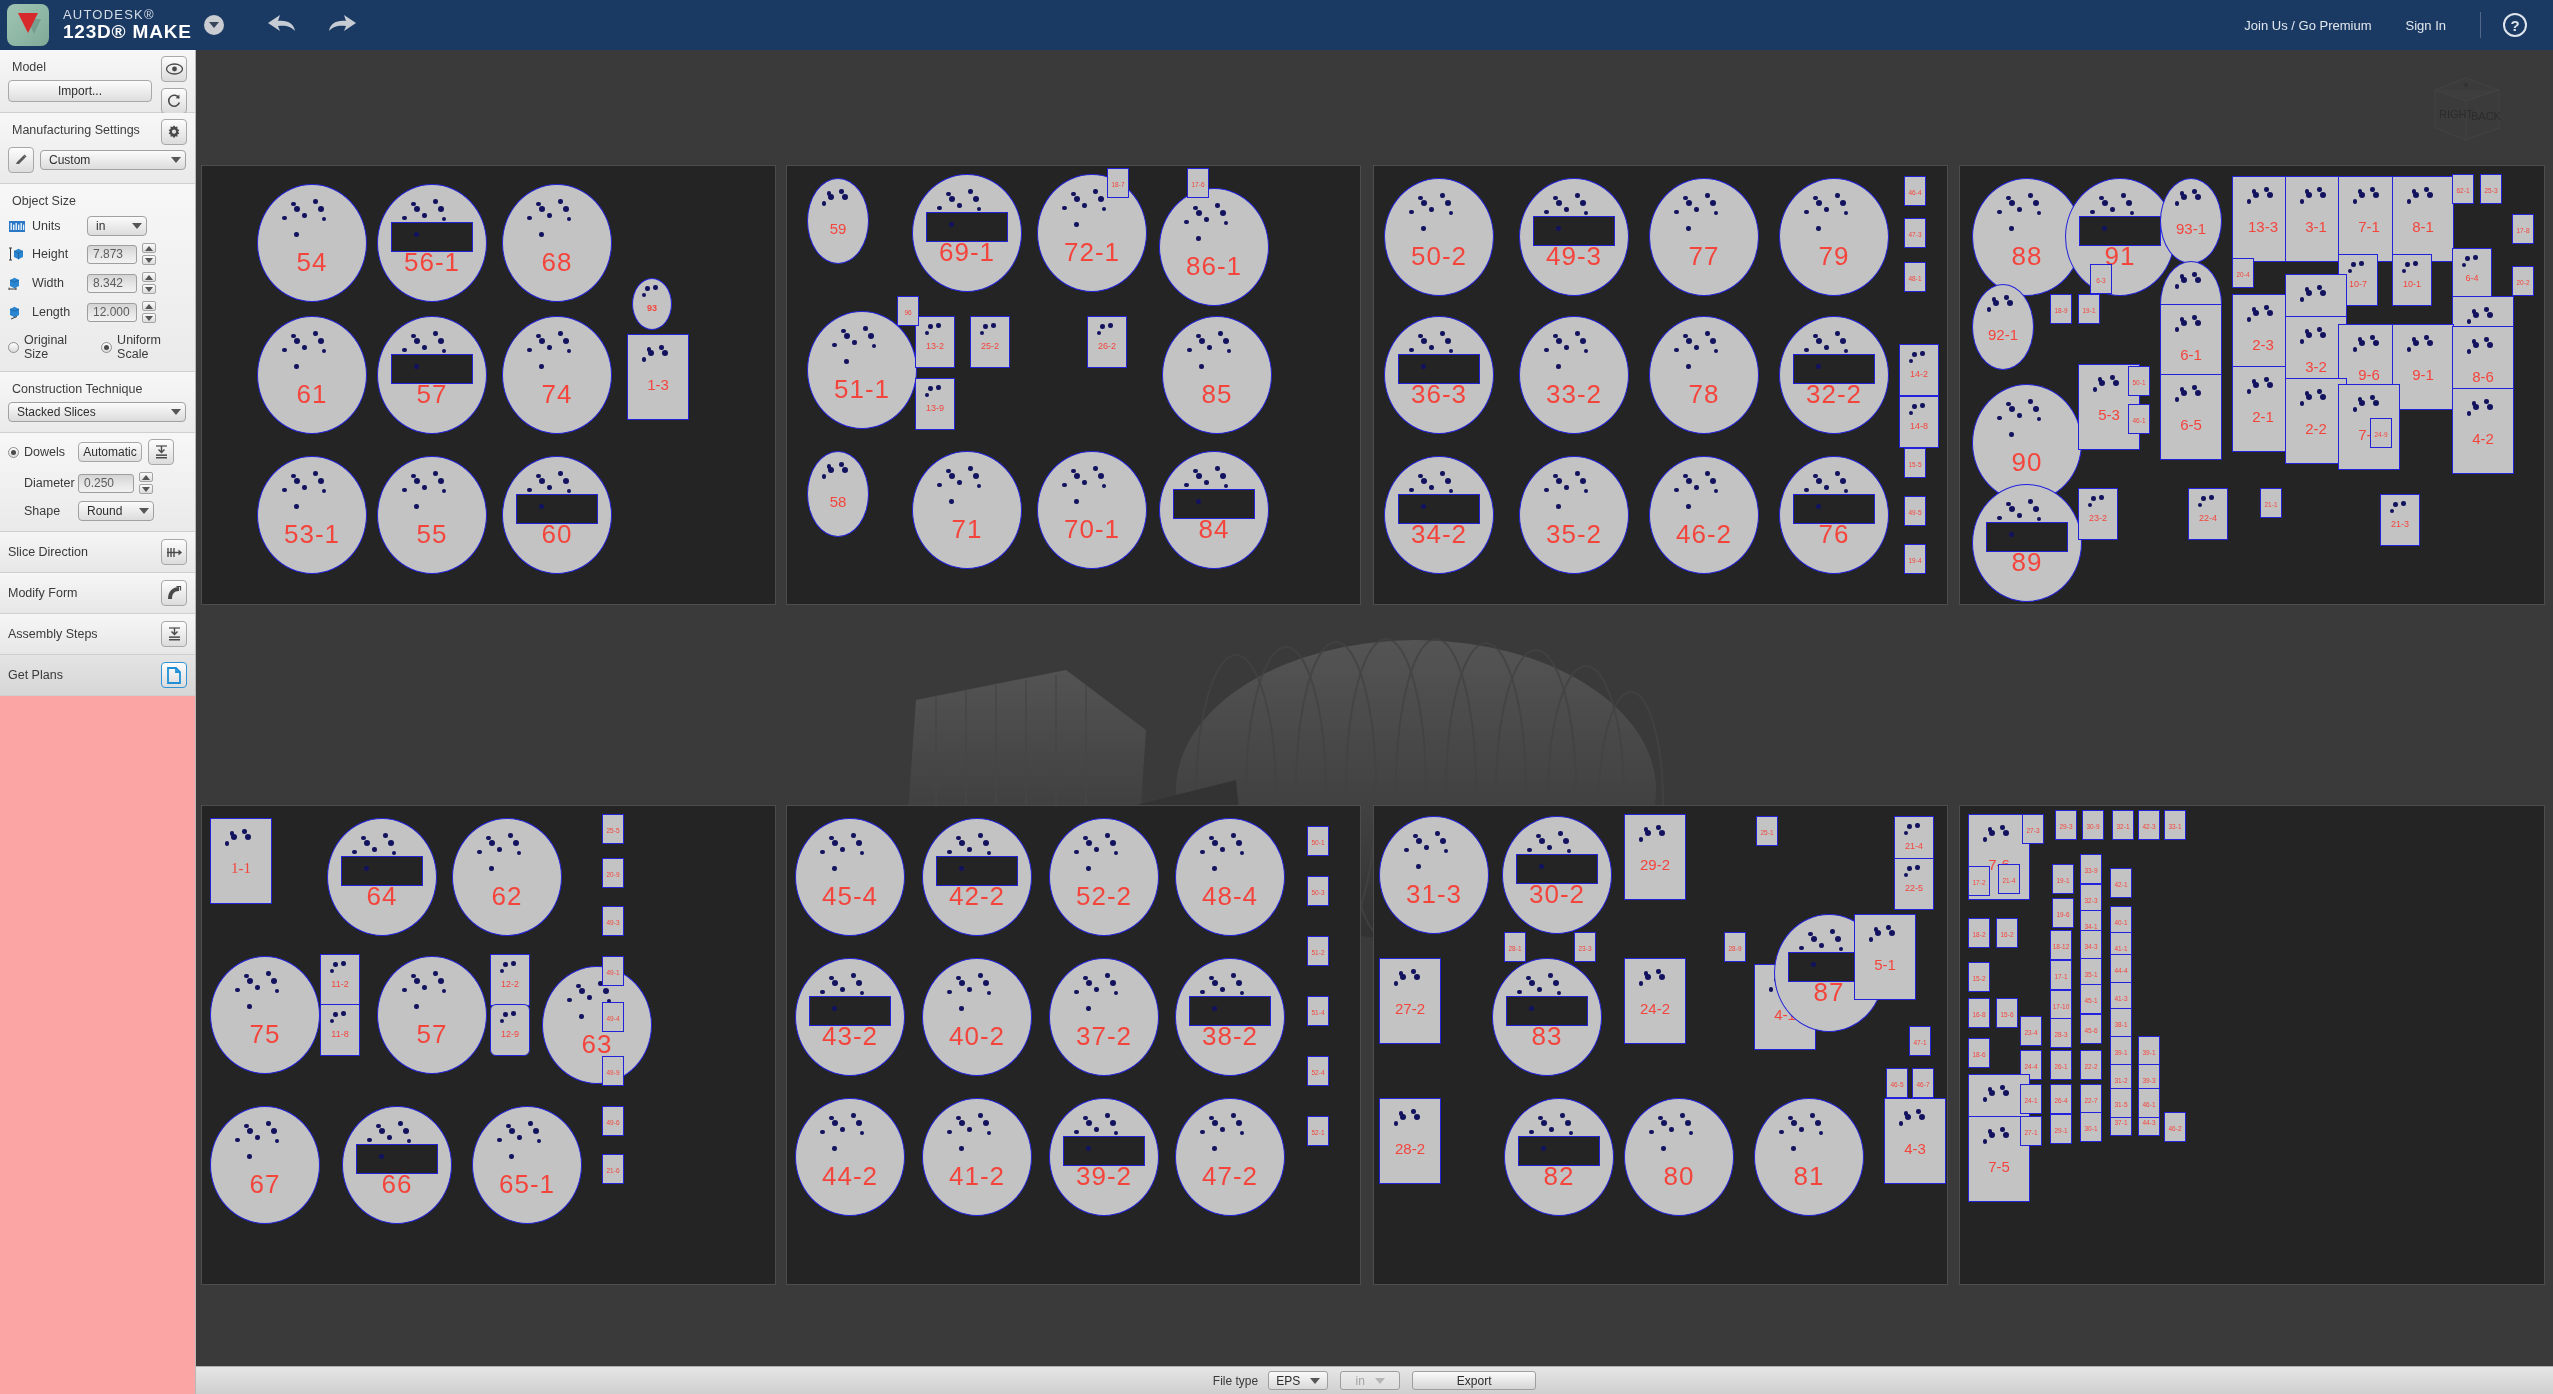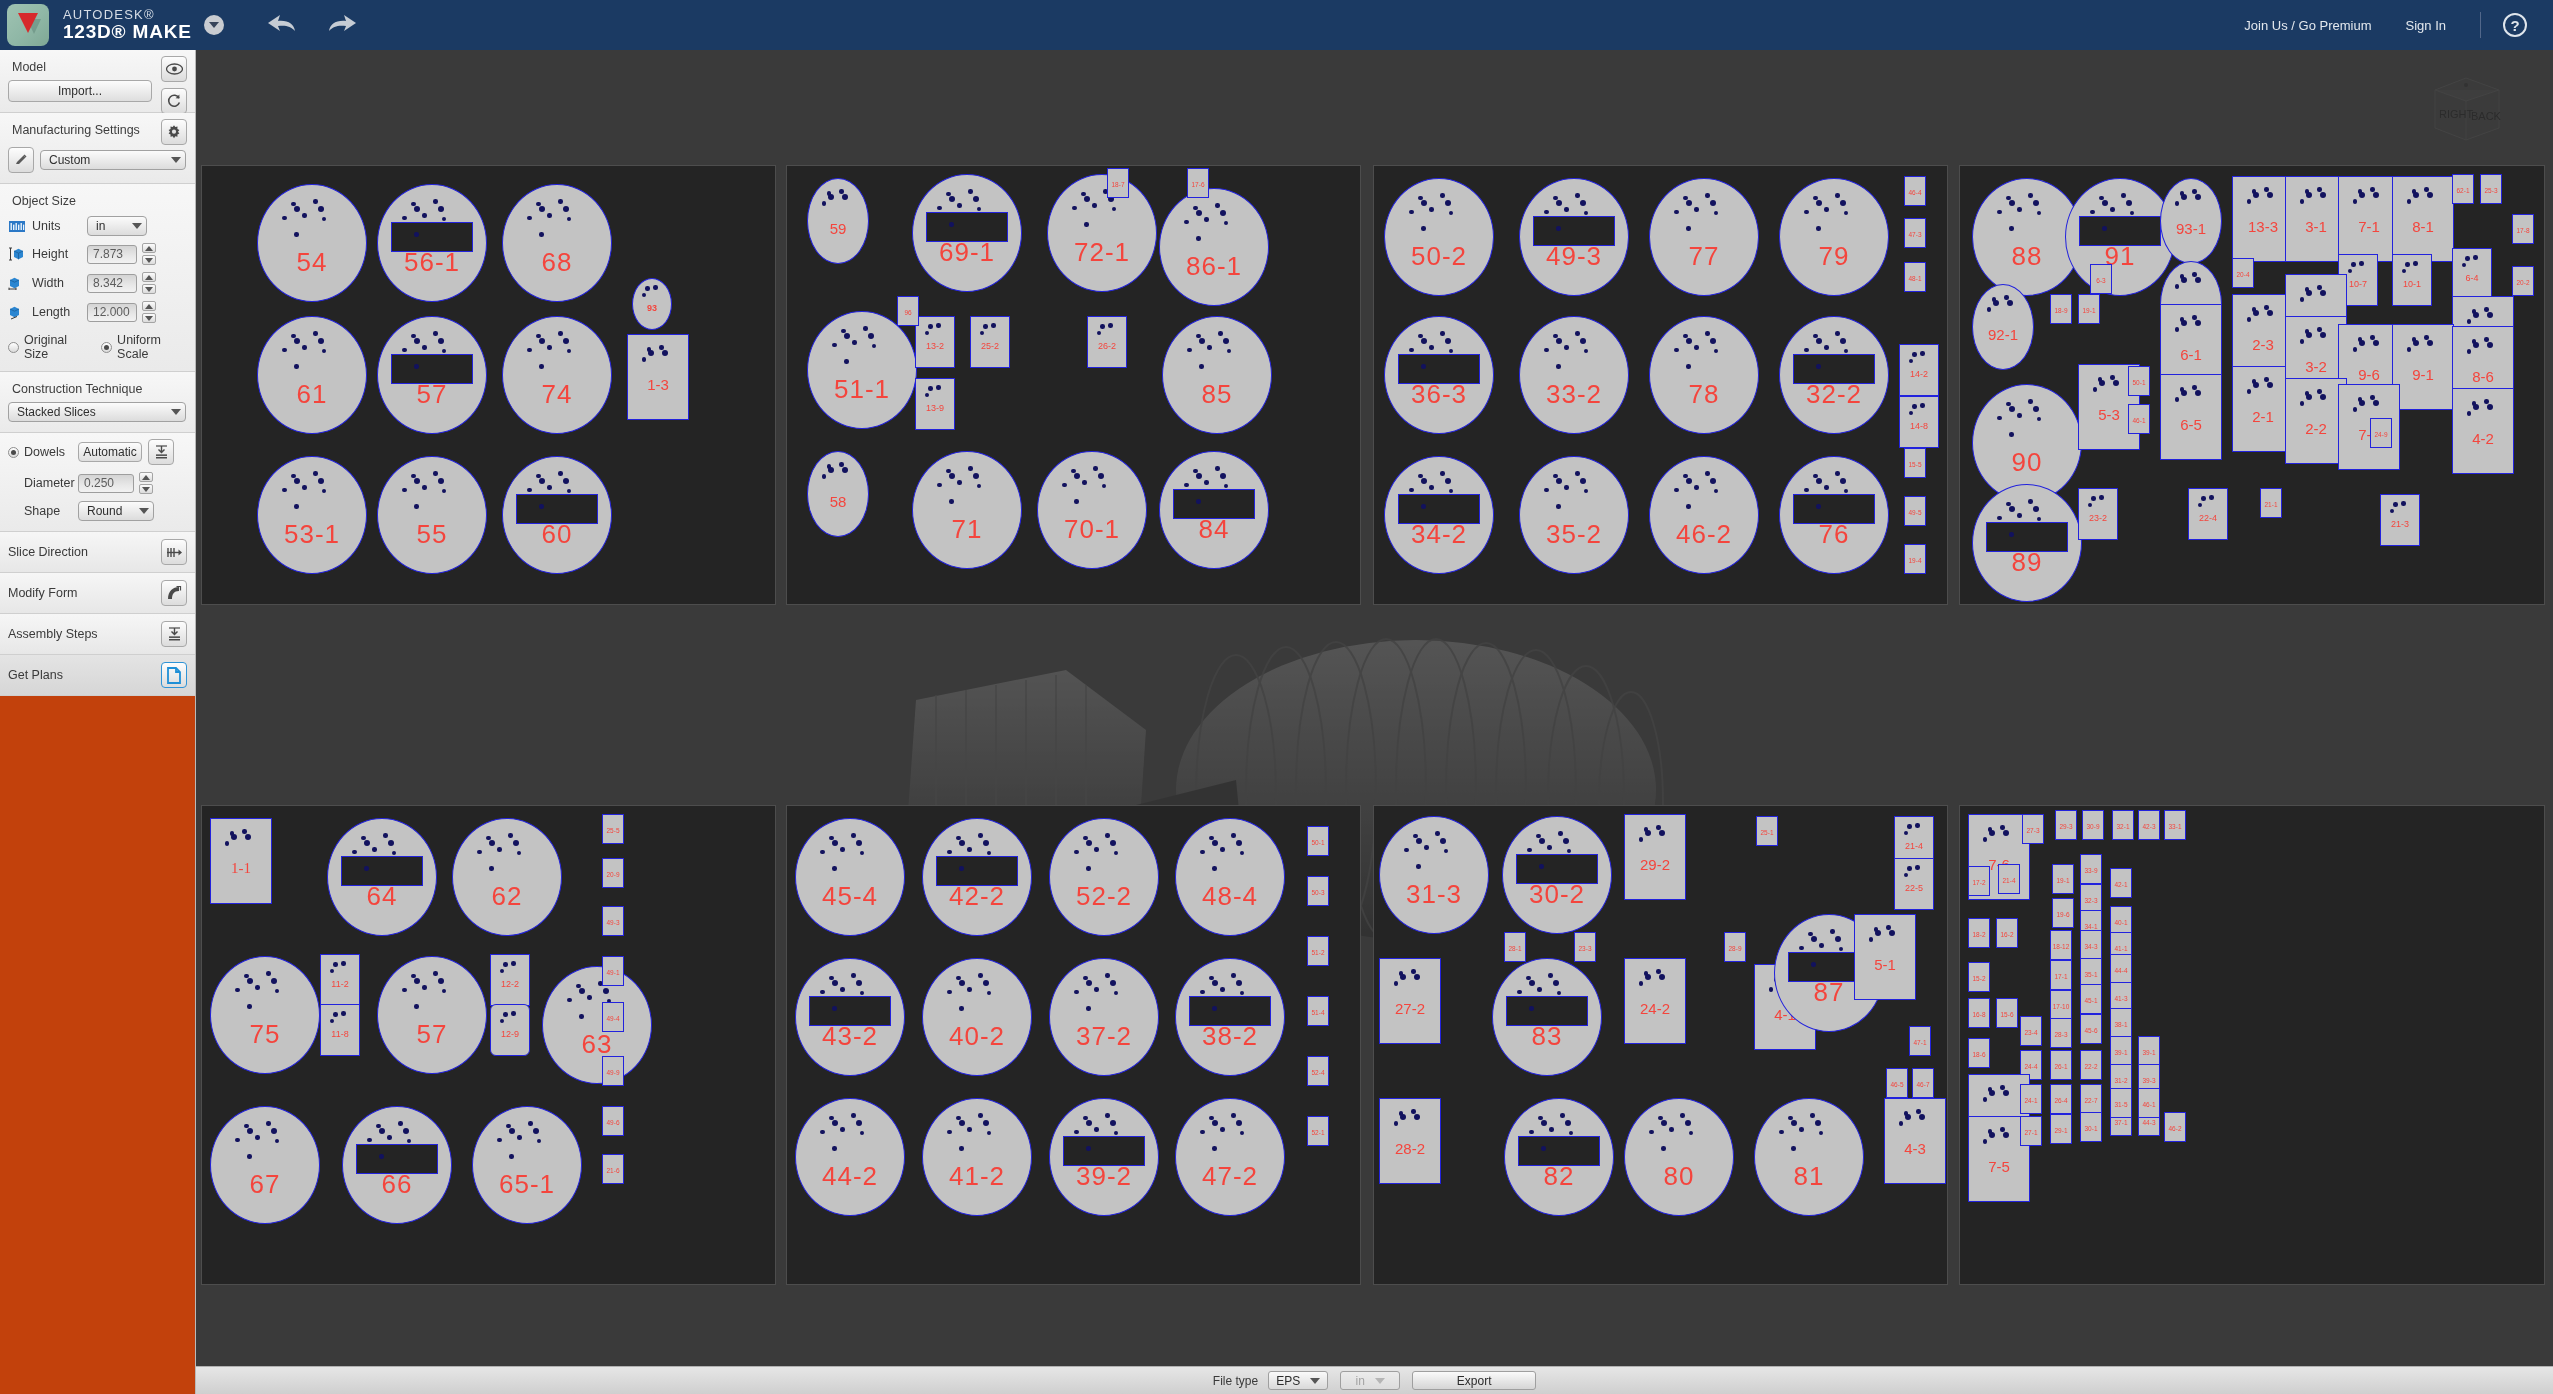--- a/index.html
+++ b/index.html
@@ -70,21 +70,21 @@
     border: 2px solid #dfe5ec; color: #dfe5ec;
     font-size: 15px; font-weight: bold;
     display: flex; align-items: center; justify-content: center;
     cursor: pointer; margin-right: 14px;
   }
 
   
   #sidebar {
     position: absolute; top: 50px; left: 0;
     width: 196px; height: 1344px;
-    background: #c2410c;
+    background: #fca5a5;
     border-right: 1px solid #b9b9b9;
     font-size: 12.5px; color: #333;
   }
   .sec {
     border-bottom: 1px solid #cfcfcf;
     background: linear-gradient(180deg,#f7f7f7 0%, #eaeaea 100%);
     padding: 6px 8px 10px 8px;
     position: relative;
   }
   .sec-title { font-size: 12.5px; color: #3d3d3d; padding: 4px 2px 6px 4px; }
@@ -684,21 +684,21 @@
         <i class="dot" style="left: 56%; top: 18%;"></i>
         <div class="slot" style="left: 12%; top: 32%; width: 76%; height: 26%;"></div>
         <i class="dot sm" style="left: 33px; top: 16.52px;"></i>
         <i class="dot sm" style="left: 55px; top: 14.16px;"></i>
         <i class="dot sm" style="left: 24.2px; top: 30.68px;"></i>
         <i class="dot sm" style="left: 44px; top: 28.32px;"></i>
         <i class="dot sm" style="left: 63.8px; top: 31.86px;"></i>
         <i class="dot sm" style="left: 36.3px; top: 47.2px;"></i>
         <span class="plabel pbig" style="position: absolute; left: 50%; top: 66%; transform: translate(-50%, -50%);">69-1</span>
       </div>
-      <div class="part circ" style="left: 260px; top: 8px; width: 110px; height: 118px;">
+      <div class="part circ" style="left: 250px; top: 8px; width: 110px; height: 118px;">
         <i class="dot" style="left: 33%; top: 18%;"></i>
         <i class="dot" style="left: 56%; top: 18%;"></i>
         <i class="dot sm" style="left: 33px; top: 16.52px;"></i>
         <i class="dot sm" style="left: 55px; top: 14.16px;"></i>
         <i class="dot sm" style="left: 24.2px; top: 30.68px;"></i>
         <i class="dot sm" style="left: 44px; top: 28.32px;"></i>
         <i class="dot sm" style="left: 63.8px; top: 31.86px;"></i>
         <i class="dot sm" style="left: 36.3px; top: 47.2px;"></i>
         <span class="plabel pbig" style="position: absolute; left: 50%; top: 66%; transform: translate(-50%, -50%);">72-1</span>
       </div>

